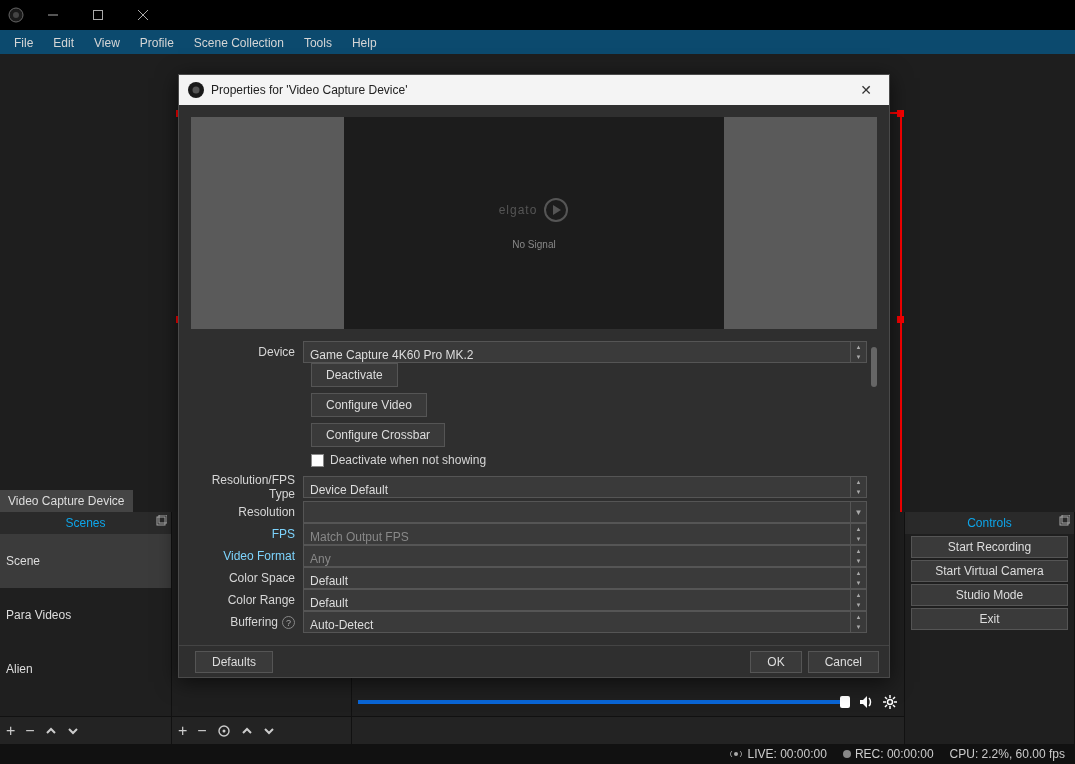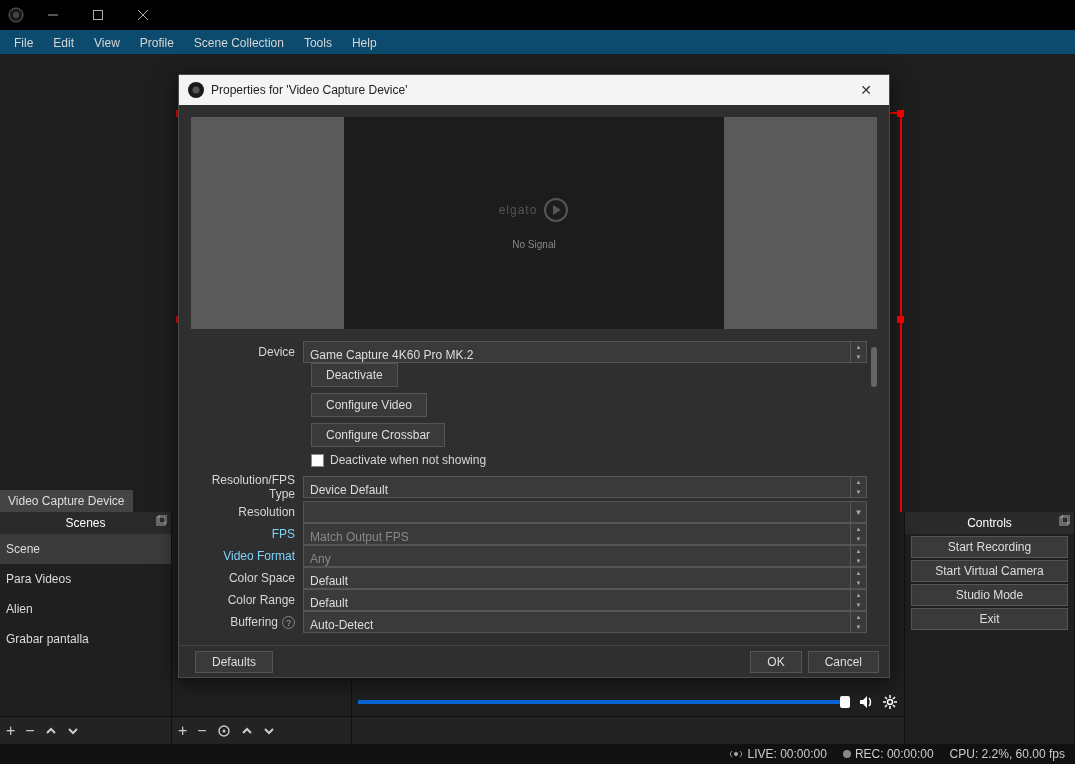--- a/index.html
+++ b/index.html
@@ -24,27 +24,27 @@
 .sel-rect .hdl.bl { bottom: -4px; left: -4px; } .sel-rect .hdl.br { bottom: -4px; right: -4px; }
 .sel-rect .hdl.tc { top: -4px; left: 50%; margin-left: -3px; } .sel-rect .hdl.bc { bottom: -4px; left: 50%; margin-left: -3px; }
 .sel-rect .hdl.ml { left: -4px; top: 50%; margin-top: -3px; } .sel-rect .hdl.mr { right: -4px; top: 50%; margin-top: -3px; }
 
 
 .src-label { position: absolute; bottom: 252px; left: 0; background: #444; color: #ddd; padding: 4px 8px; }
 
 
 .docks { position: absolute; bottom: 20px; left: 0; right: 0; height: 232px; display: flex; }
 .dock { display: flex; flex-direction: column; background: #232323; border-right: 1px solid #111; }
-.dock-header { height: 22px; background: #2a2a2a; display: flex; align-items: center; justify-content: center; color: #ffffff; position: relative; }
+.dock-header { height: 22px; background: #2a2a2a; display: flex; align-items: center; justify-content: center; color: #0ea5e9; position: relative; }
 .dock-header .popicon { position: absolute; right: 4px; top: 3px; }
 .dock-body { flex: 1; background: #1f1f1f; overflow: hidden; }
 .dock-tools { height: 28px; border-top: 1px solid #111; display: flex; align-items: center; padding: 0 6px; gap: 10px; }
 .dock-tools .tool { color: #ccc; font-size: 16px; display:flex; align-items:center; }
 
-.scenes-list .item { padding: 8px 6px; color: #ddd; }
+.scenes-list .item { padding: 20px 6px; color: #ddd; }
 .scenes-list .item.sel { background: #3b3b3b; }
 
 
 .controls-dock { width: 170px; }
 .controls-dock .cbtn { margin: 2px 6px; background: #3a3a3a; border: 1px solid #555; color: #ddd; text-align: center; padding: 3px 0; }
 
 
 .audio-area { background: #1f1f1f; flex: 1; display: flex; flex-direction: column; justify-content: flex-end; padding: 0 6px 6px; }
 .audio-row { display:flex; align-items:center; gap:8px; }
 .audio-track { flex:1; height:4px; background:#0a66d6; position:relative; }

